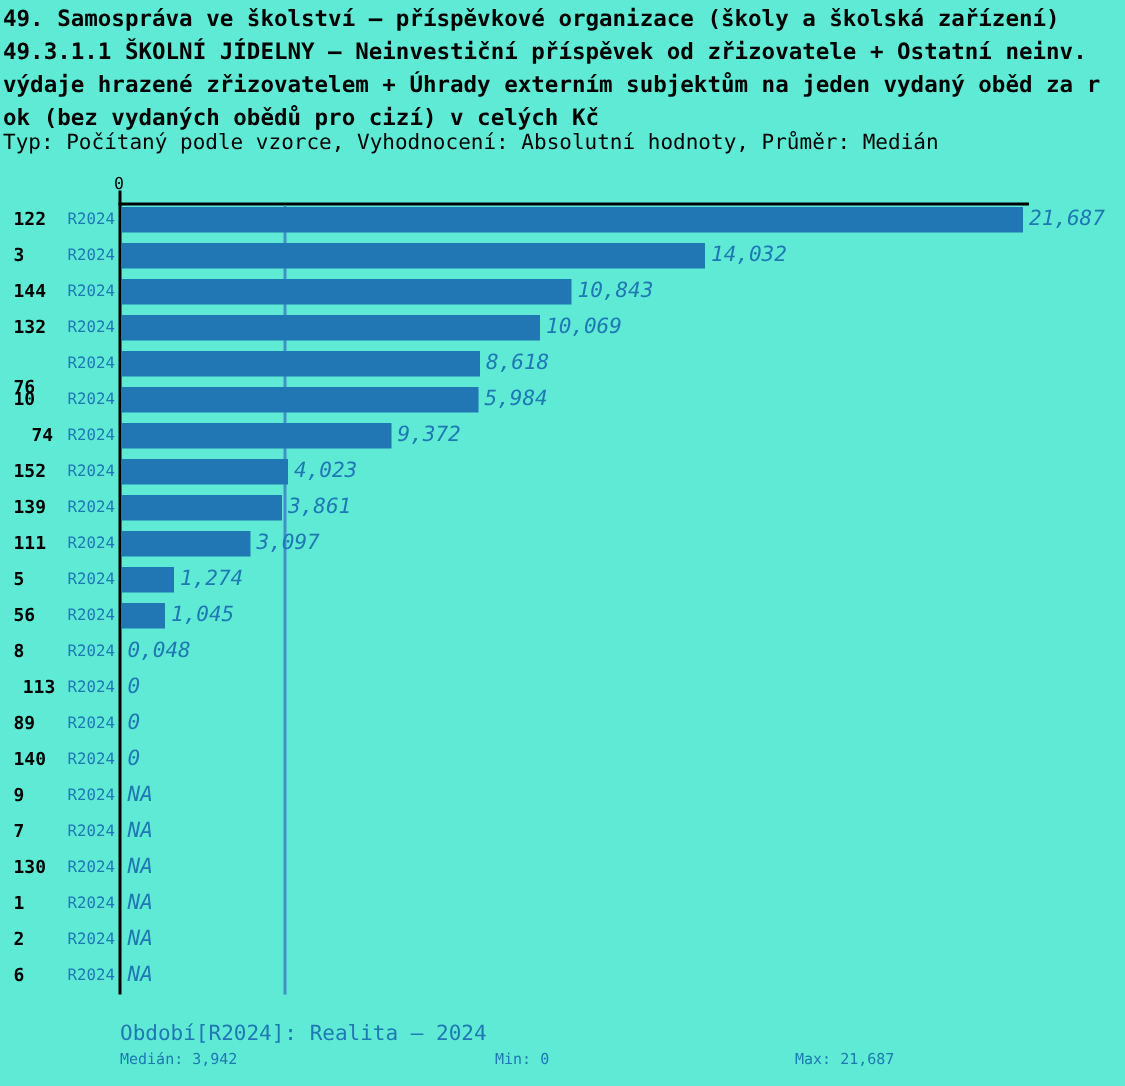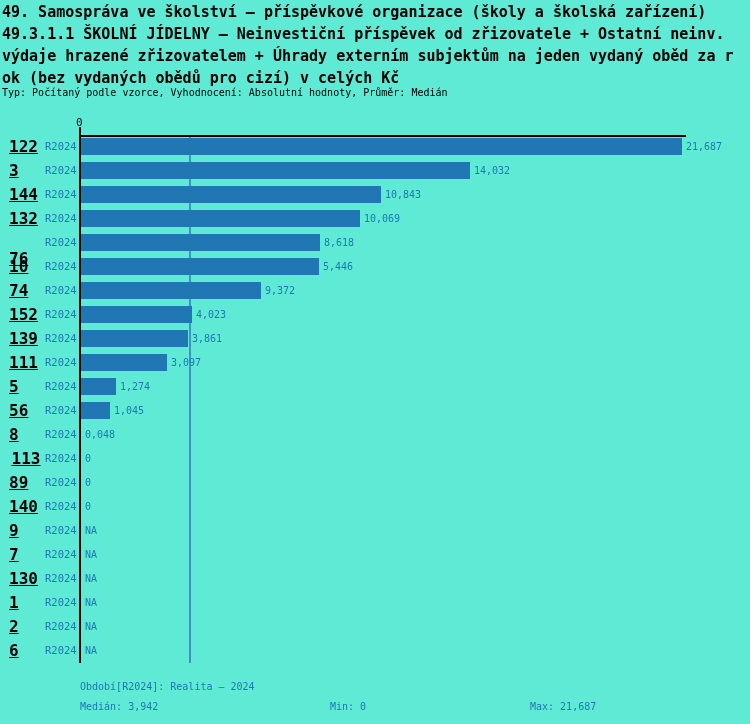--- a/index.html
+++ b/index.html
@@ -10,31 +10,31 @@
     font-family:"DejaVu Sans Mono", monospace;
     overflow:hidden;
   }
   .title-line{
     position:absolute;left:2px;
     font-size:15px;font-weight:bold;color:#000;
     white-space:pre;letter-spacing:0;
   }
   .subtitle{
     position:absolute;left:2px;top:87px;
-    font-size:10px;color:#000;white-space:pre;
+    font-size:14px;color:#000;white-space:pre;
   }
   .axis-y{position:absolute;left:79px;top:127px;width:2px;height:536px;background:#000;}
   .axis-x{position:absolute;left:79px;top:135px;width:607px;height:2px;background:#000;}
   .tick-zero{position:absolute;left:76px;top:116px;font-size:11px;color:#000;}
   .median-line{position:absolute;top:137px;width:2px;height:526px;background:#4191c5;}
-  .cat-label{position:absolute;left:9px;width:34px;font-size:16px;font-weight:bold;color:#000;line-height:17px;white-space:pre;text-decoration:underline;}
+  .cat-label{position:absolute;left:9px;width:34px;font-size:12px;font-weight:bold;color:#000;line-height:17px;white-space:pre;}
   .period-label{position:absolute;left:45px;font-size:10.5px;color:#1f77b4;line-height:17px;white-space:pre;}
   .bar{position:absolute;height:17px;background:#2077b4;}
-  .value-label{position:absolute;font-size:10px;color:#1f77b4;line-height:17px;white-space:pre;}
-  .footer-line1{position:absolute;left:80px;top:681px;font-size:10px;color:#1f77b4;white-space:pre;}
+  .value-label{position:absolute;font-size:14px;color:#1f77b4;line-height:17px;white-space:pre;font-style:italic;}
+  .footer-line1{position:absolute;left:80px;top:681px;font-size:14px;color:#1f77b4;white-space:pre;}
   .footer-item{position:absolute;top:701px;font-size:10px;color:#1f77b4;white-space:pre;}
   .f-median{left:80px;}
   .f-min{left:330px;}
   .f-max{left:530px;}
 </style>
 </head>
 <body>
 
 <div class="canvas">
 
@@ -67,22 +67,22 @@
       <div class="period-label" style="top: 210px;">R2024</div>
       <div class="bar" style="left: 81px; top: 210px; width: 279px; background: rgb(32, 119, 180);"></div>
       <div class="value-label" style="left: 364px; top: 210px;">10,069</div>
       <div class="cat-label" style="top: 250px;">76</div>
       <div class="period-label" style="top: 234px;">R2024</div>
       <div class="bar" style="left: 81px; top: 234px; width: 239px; background: rgb(32, 119, 180);"></div>
       <div class="value-label" style="left: 324px; top: 234px;">8,618</div>
       <div class="cat-label" style="top: 258px;">10</div>
       <div class="period-label" style="top: 258px;">R2024</div>
       <div class="bar" style="left: 81px; top: 258px; width: 238px; background: rgb(32, 119, 180);"></div>
-      <div class="value-label" style="left: 323px; top: 258px;">5,446</div>
-      <div class="cat-label" style="top: 282px;">74</div>
+      <div class="value-label" style="left: 323px; top: 258px;">5,984</div>
+      <div class="cat-label" style="top: 282px; margin-left: 12px;">74</div>
       <div class="period-label" style="top: 282px;">R2024</div>
       <div class="bar" style="left: 81px; top: 282px; width: 180px; background: rgb(32, 119, 180);"></div>
       <div class="value-label" style="left: 265px; top: 282px;">9,372</div>
       <div class="cat-label" style="top: 306px;">152</div>
       <div class="period-label" style="top: 306px;">R2024</div>
       <div class="bar" style="left: 81px; top: 306px; width: 111px; background: rgb(32, 119, 180);"></div>
       <div class="value-label" style="left: 196px; top: 306px;">4,023</div>
       <div class="cat-label" style="top: 330px;">139</div>
       <div class="period-label" style="top: 330px;">R2024</div>
       <div class="bar" style="left: 81px; top: 330px; width: 107px; background: rgb(32, 119, 180);"></div>

